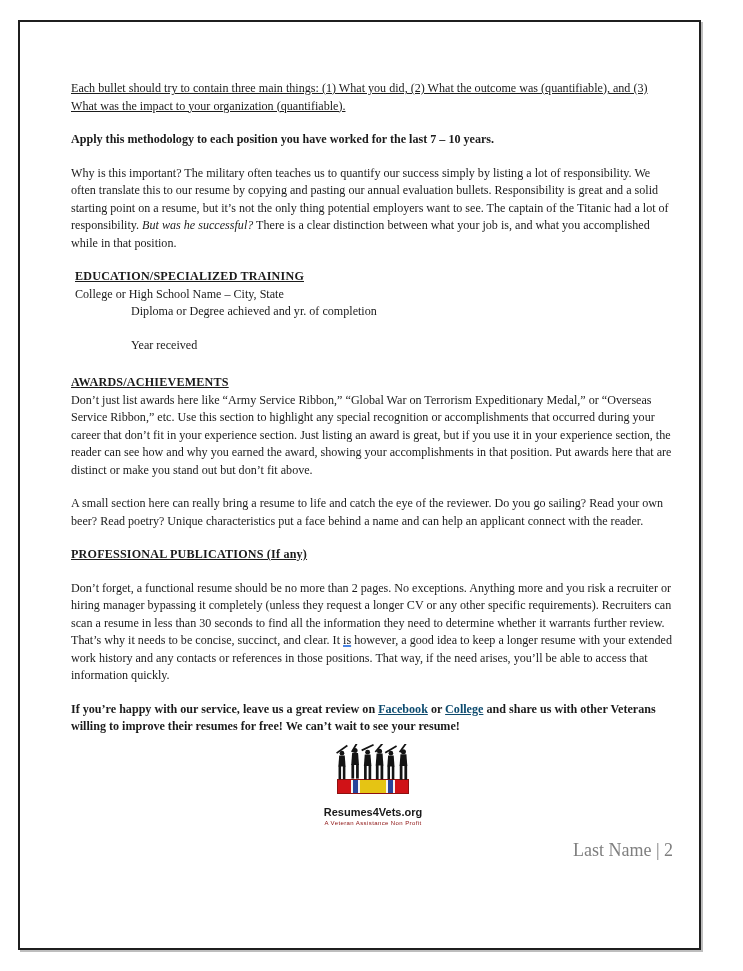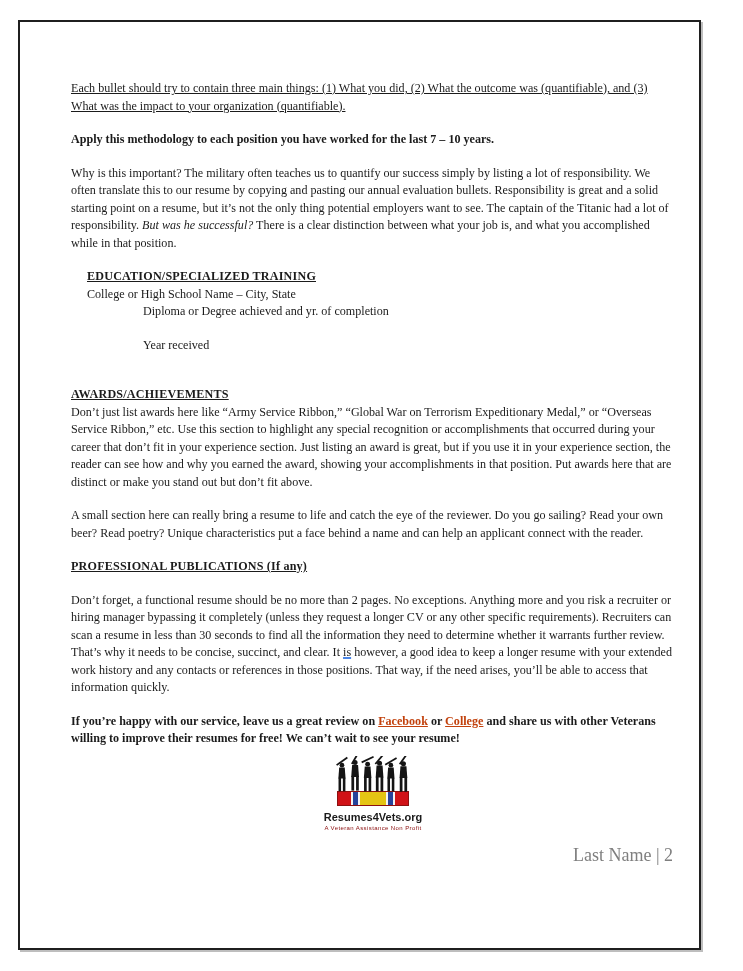--- a/index.html
+++ b/index.html
@@ -10,28 +10,28 @@
   .frame{
     position:absolute;left:18px;top:20px;width:683px;height:930px;
     border:2px solid #1f1f1f;box-sizing:border-box;background:#fff;
     box-shadow:2px 2px 0 rgba(110,110,110,.45);
   }
   .content{
     position:absolute;left:51px;top:58px;width:604px;
     font-size:12.1px;line-height:17.5px;
   }
   .para{margin:0 0 16px 0;}
-  .tight{margin:16px;}
+  .tight{margin:4px;}
   .u{text-decoration:underline;}
   .b{font-weight:bold;}
   .i{font-style:italic;margin-top:24px;}
   .hU{font-weight:bold;text-decoration:underline;letter-spacing:.2px;}
   .indent{padding-left:56px;}
   .gap{height:16px;}
-  a.link{color:#c2410c;text-decoration:underline;cursor:pointer;}
+  a.link{color:#0c4a6e;text-decoration:underline;cursor:pointer;}
   .grammar{
     text-decoration:underline;
     text-decoration-color:#4a86e8;
     text-decoration-thickness:1.5px;
   }
   .logo-block{text-align:center;margin-top:4px;}
   .logo{display:inline-block;line-height:0;}
   .soldiers{display:block;margin:0 auto -2px auto;}
   .ribbon{
     width:72px;height:15px;margin:0 auto;
@@ -42,21 +42,21 @@
       #f5f5f5 28% 31%,
       #e5c414 31% 69%,
       #f5f5f5 69% 72%,
       #27439b 72% 78%,
       #f5f5f5 78% 81%,
       #d01217 81% 100%);
     border:1px solid #8d1010;box-sizing:border-box;
   }
   .logo-name{
     font-family:"Liberation Sans","DejaVu Sans",sans-serif;
-    font-weight:bold;font-size:11px;line-height:14px;color:#1a1a1a;margin-top:4px;
+    font-weight:bold;font-size:11px;line-height:14px;color:#1a1a1a;margin-top:11px;
   }
   .logo-tagline{
     font-family:"Liberation Sans","DejaVu Sans",sans-serif;
     font-size:6px;line-height:8px;color:#8a0d0d;letter-spacing:.4px;
   }
   .footer{
     text-align:right;color:#7f7f7f;font-size:18px;margin-top:12px;padding-right:2px;
   }
 </style>
 </head>

